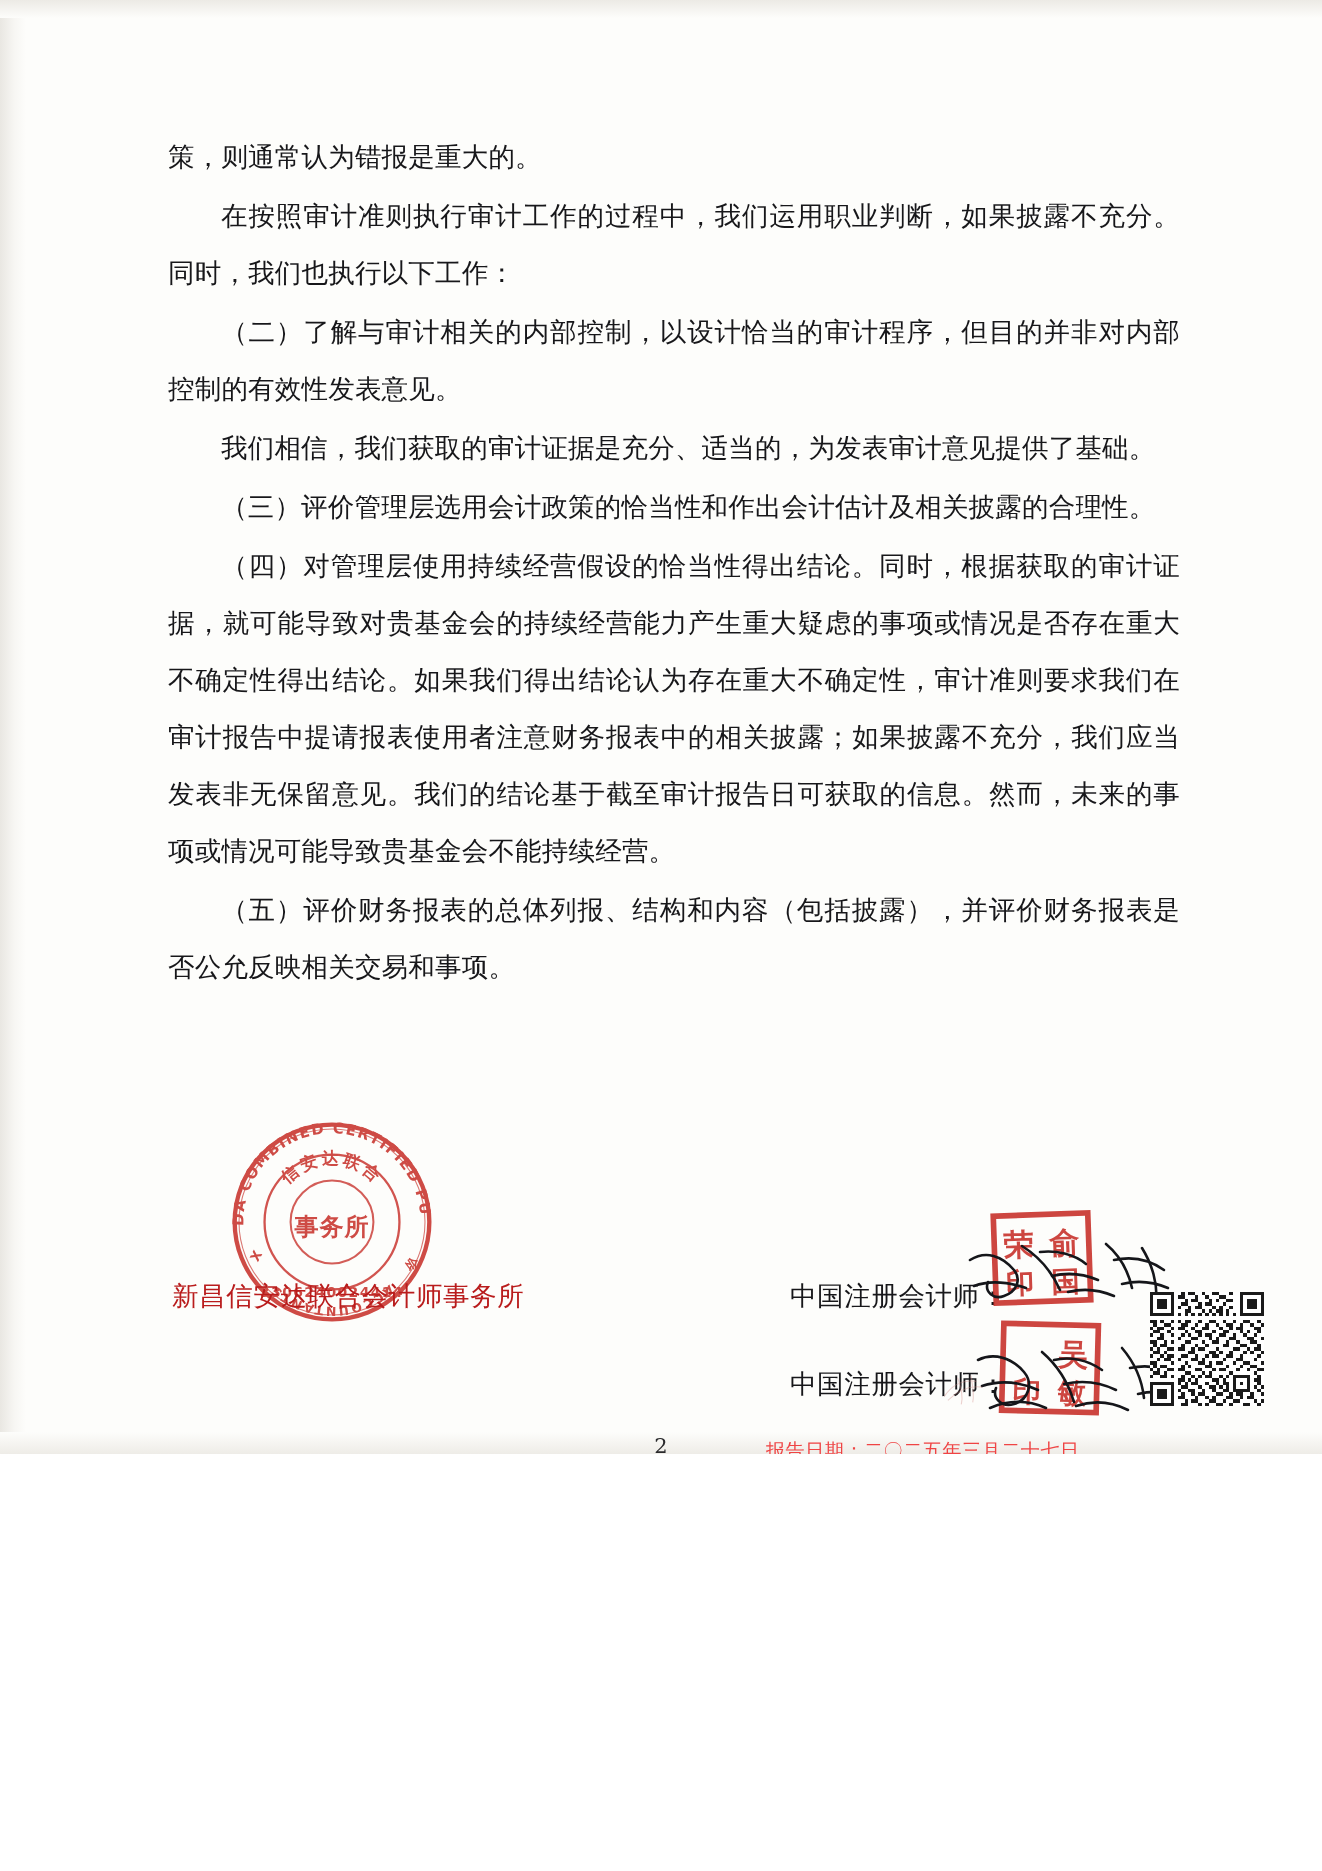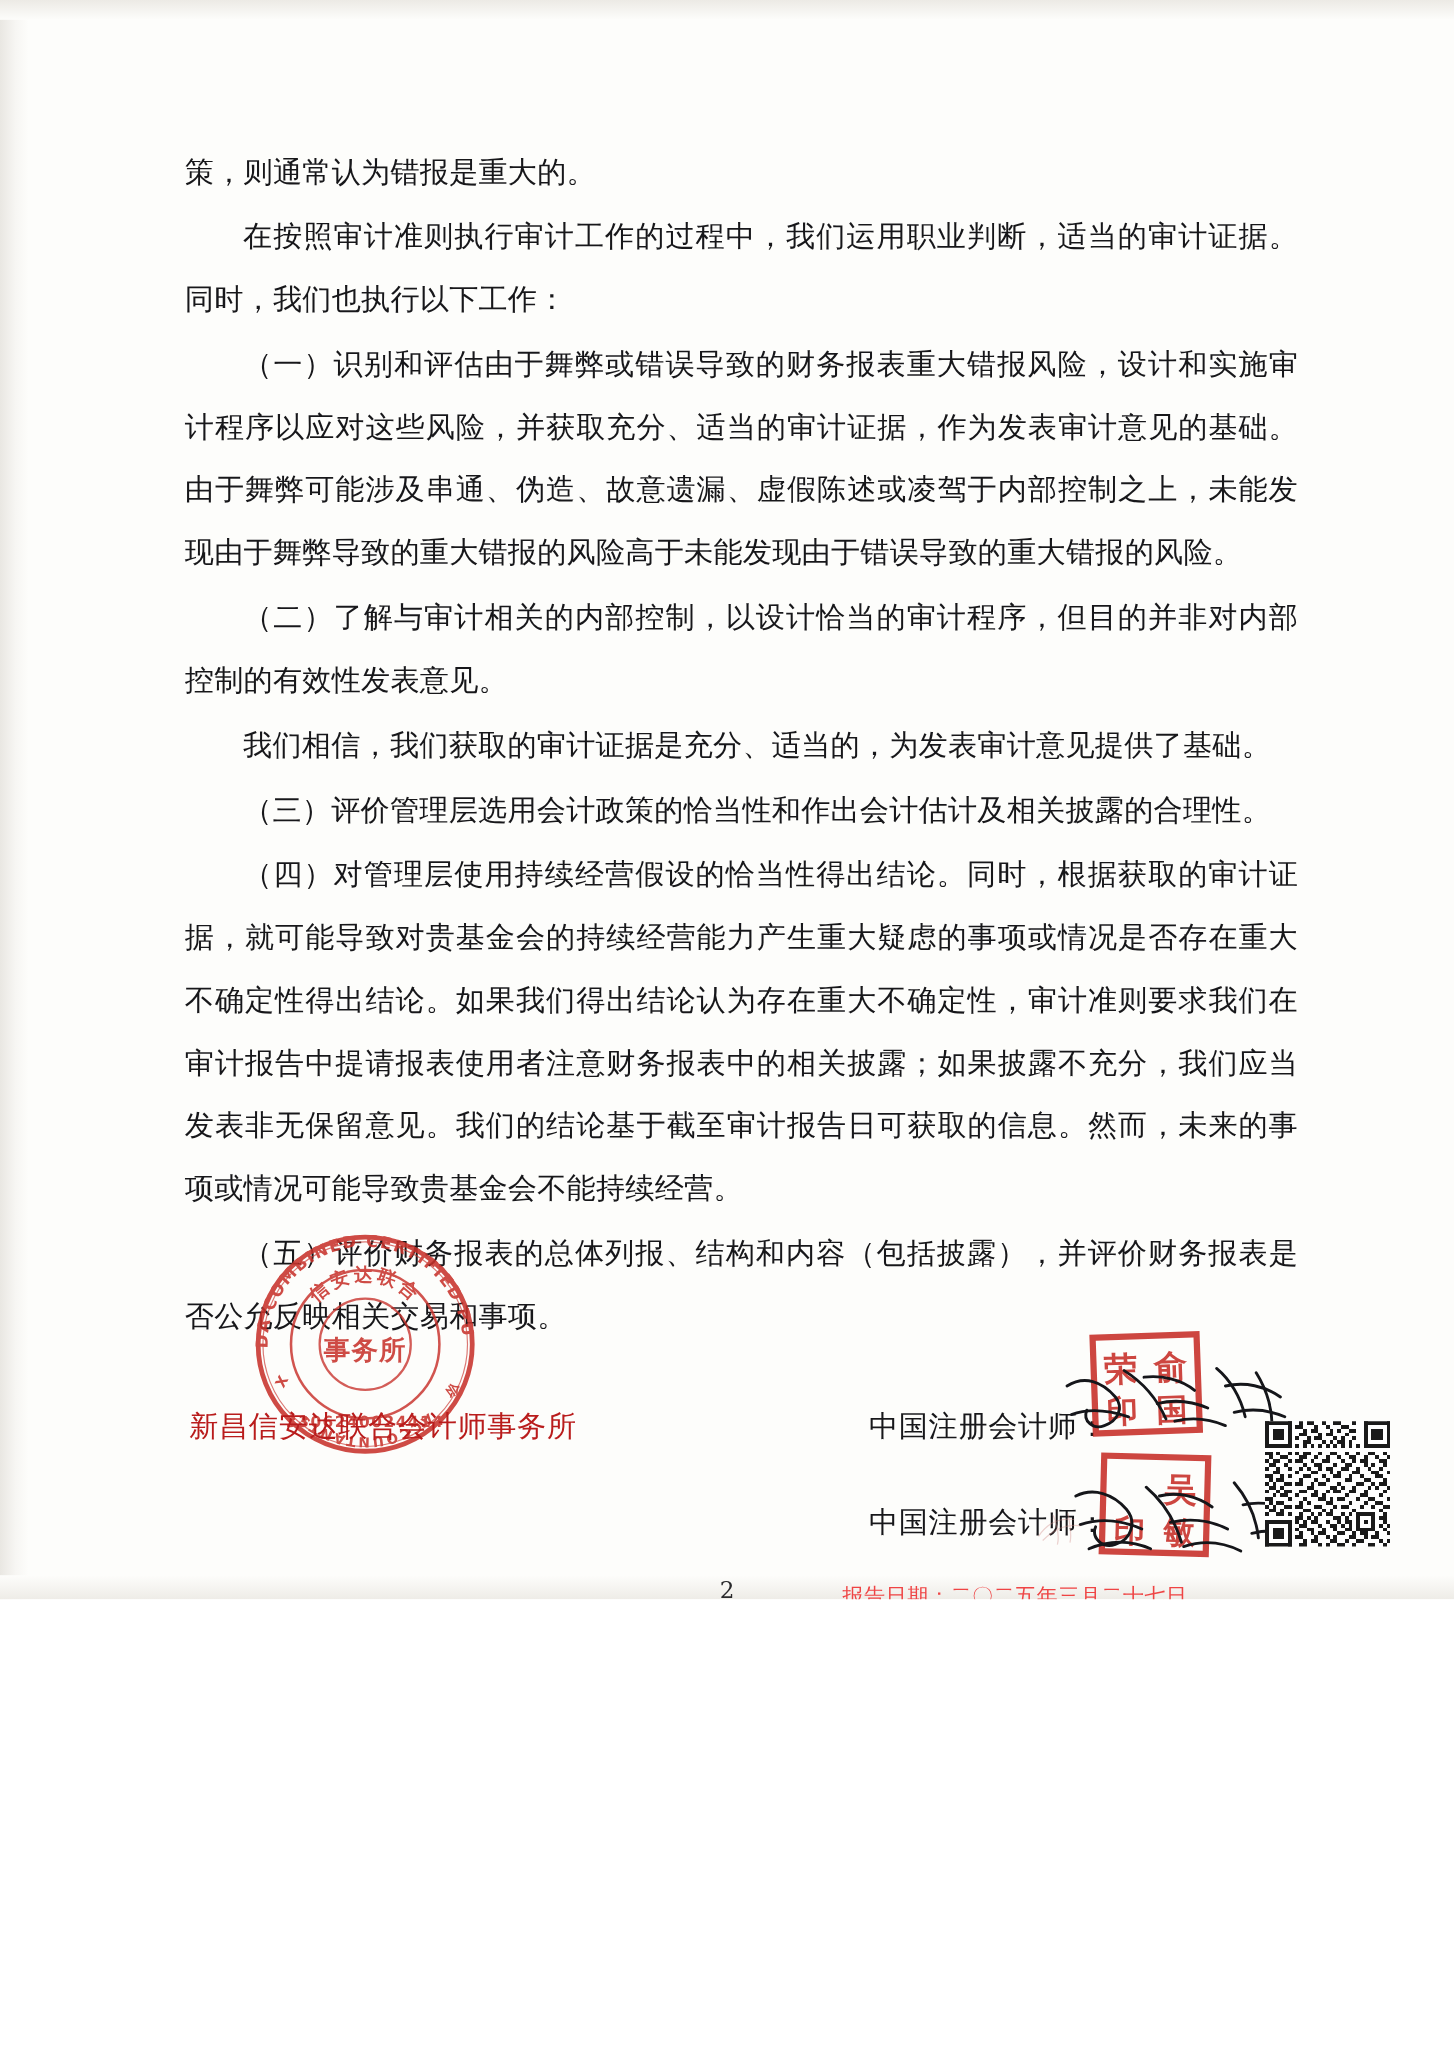--- a/index.html
+++ b/index.html
@@ -190,23 +190,22 @@
 
 <div class="page">
   <div class="scan-shade-left"></div>
   <div class="scan-shade-top"></div>
   <div class="scan-shade-bottom"></div>
 
   <div class="content">
 
     <p class="para">策，则通常认为错报是重大的。</p>
 
-    <p class="para indent">在按照审计准则执行审计工作的过程中，我们运用职业判断，适当的审计证据。同时，我们也执行以下工作：</p>
-
-    <p class="para indent">（一）识别和评估由于舞弊或错误导致的财务报表重大错报风险，设计和实施审计程序以应对这些风险，并获取充分、适当的审计证据，作为发表审计意见的基础。由于舞弊可能涉及串通、伪造、故意遗漏、虚假陈述或凌驾于内部控制之上，未能发现由于舞弊导致的重大错报的风险高于未能发现由于错误导致的重大错报的风险。</p>
+    <p class="para indent">在按照审计准则执行审计工作的过程中，我们运用职业判断，如果披露不充分。同时，我们也执行以下工作：</p>
+
 
     <p class="para indent">（二）了解与审计相关的内部控制，以设计恰当的审计程序，但目的并非对内部控制的有效性发表意见。</p>
 
     <p class="para indent">我们相信，我们获取的审计证据是充分、适当的，为发表审计意见提供了基础。</p>
 
     <p class="para indent">（三）评价管理层选用会计政策的恰当性和作出会计估计及相关披露的合理性。</p>
 
     <p class="para indent">（四）对管理层使用持续经营假设的恰当性得出结论。同时，根据获取的审计证据，就可能导致对贵基金会的持续经营能力产生重大疑虑的事项或情况是否存在重大不确定性得出结论。如果我们得出结论认为存在重大不确定性，审计准则要求我们在审计报告中提请报表使用者注意财务报表中的相关披露；如果披露不充分，我们应当发表非无保留意见。我们的结论基于截至审计报告日可获取的信息。然而，未来的事项或情况可能导致贵基金会不能持续经营。</p>
 
     <p class="para indent">（五）评价财务报表的总体列报、结构和内容（包括披露），并评价财务报表是否公允反映相关交易和事项。</p>

